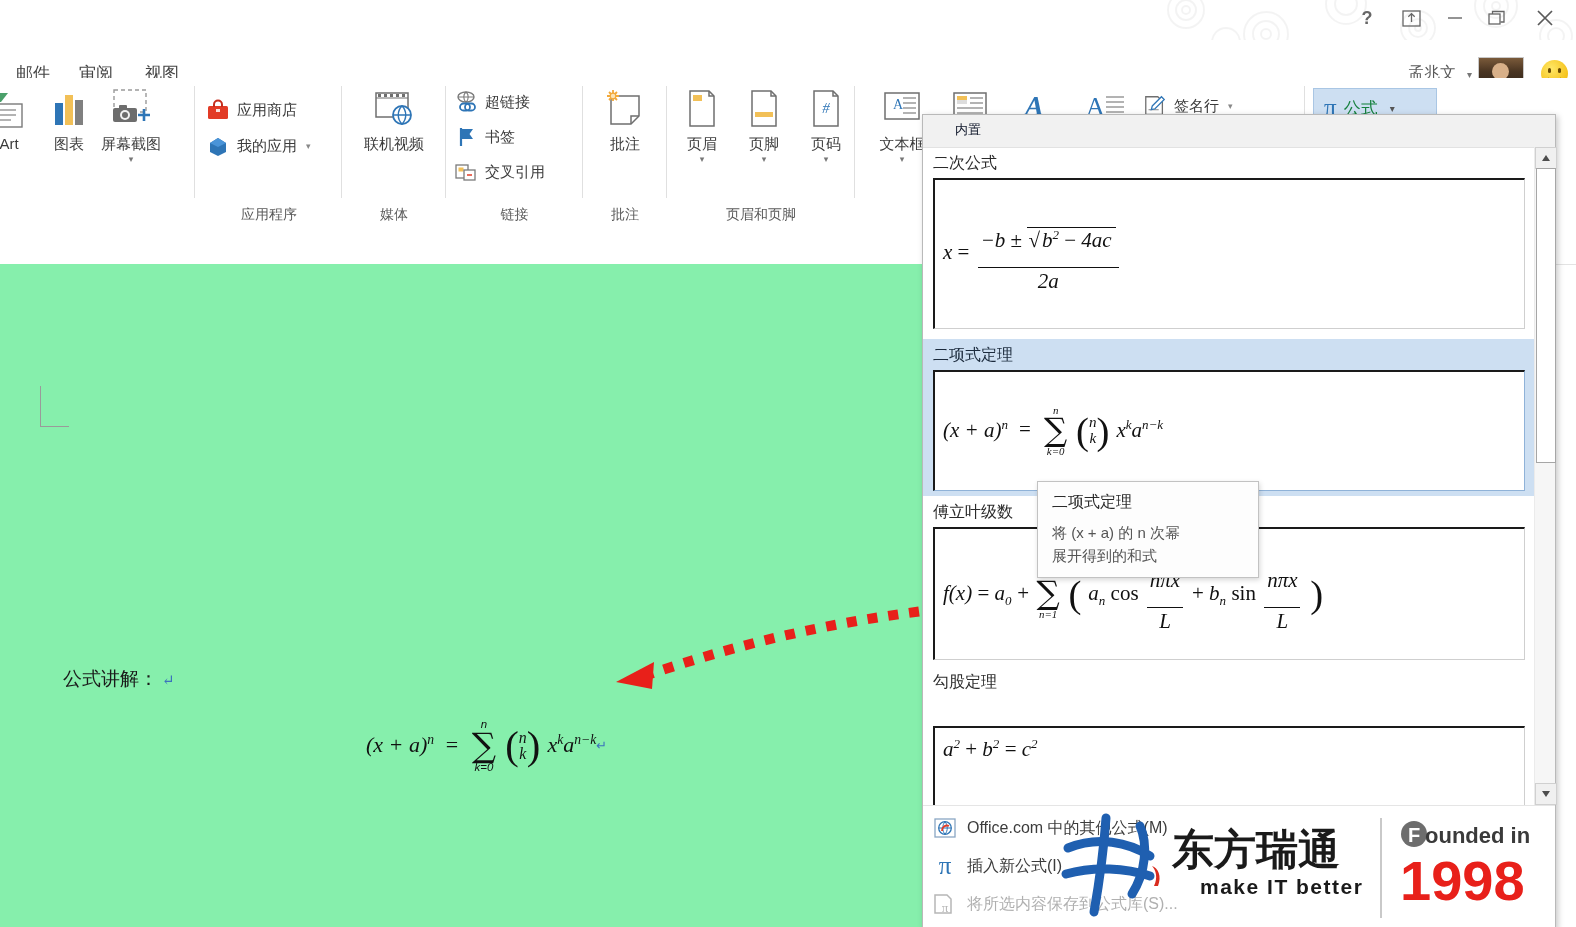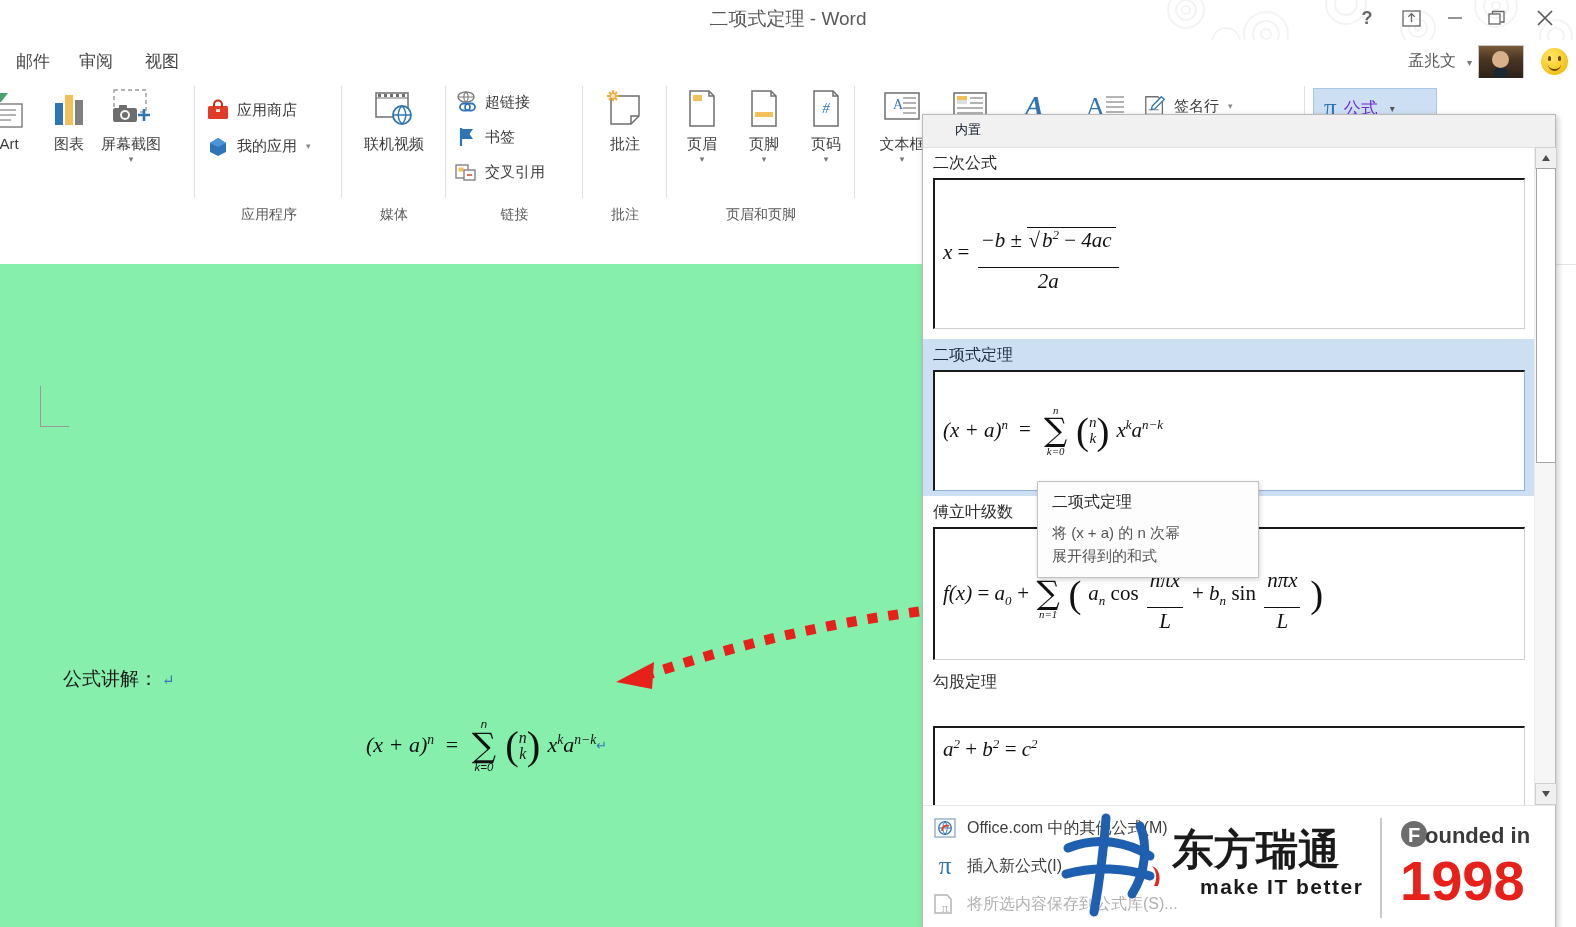--- a/index.html
+++ b/index.html
@@ -18,21 +18,21 @@
   #doc-title{position:absolute;left:0;top:6px;width:1576px;text-align:center;font-size:19px;color:#5a5a5a;}
   .wbtn{position:absolute;top:4px;width:34px;height:28px;font-size:17px;color:#666;
         display:flex;align-items:center;justify-content:center;cursor:default;}
   #btn-help{right:192px;font-weight:bold;font-size:18px;}
   #btn-ribbon{right:148px;}
   #btn-min{right:104px;}
   #btn-restore{right:62px;}
   #btn-close{right:14px;font-size:22px;}
 
   
-  #tabstrip{position:absolute;left:0;top:40px;width:1576px;height:38px;background:#fff;}
+  #tabstrip{position:absolute;left:0;top:52px;width:1576px;height:38px;background:#fff;}
   .tab{position:absolute;top:8px;font-size:17px;color:#444;padding:2px 6px;cursor:default;}
   #tab-mail{left:10px;}
   #tab-review{left:73px;}
   #tab-view{left:139px;}
   #account{position:absolute;right:120px;top:11px;font-size:16px;color:#5a5a5a;}
   #account-caret{position:absolute;right:104px;top:17px;font-size:10px;color:#777;}
   #avatar{position:absolute;right:52px;top:5px;width:44px;height:33px;overflow:hidden;
           background:linear-gradient(180deg,#7a5a3a 0%,#4a3522 40%,#2a2118 100%);border:1px solid #c8c8c8;}
   #avatar:after{content:"";position:absolute;left:13px;top:5px;width:17px;height:17px;border-radius:50%;
                 background:#d8b089;box-shadow:0 13px 0 -2px #1b2733;}
@@ -147,21 +147,20 @@
           <circle cx="262" cy="28" r="3"></circle>
         <circle cx="340" cy="6" r="21"></circle>
           <circle cx="340" cy="6" r="12"></circle>
           <circle cx="340" cy="6" r="4"></circle>
         <circle cx="400" cy="36" r="16"></circle>
           <circle cx="400" cy="36" r="8"></circle>
         <circle cx="70" cy="42" r="14"></circle>
       </g>
     </svg>
   </div>
-  <div id="doc-title">二项式定理 - Word</div>
   <div class="wbtn" id="btn-help">?</div>
   <div class="wbtn" id="btn-ribbon">
     <svg width="19" height="17" viewBox="0 0 19 17">
         <rect x="1" y="1" width="17" height="15" fill="none" stroke="#666" stroke-width="1.3"></rect>
         <path d="M9.5 12 V4 M6.3 6.8 L9.5 3.6 L12.7 6.8" stroke="#666" stroke-width="1.3" fill="none"></path>
       </svg>
   </div>
   <div class="wbtn" id="btn-min">
     <svg width="18" height="12" viewBox="0 0 18 12">
         <path d="M2 6 H16" stroke="#666" stroke-width="1.4"></path>
@@ -417,21 +416,21 @@
       </div>
       <div class="lbl">签名行</div>
       <div class="car">▾</div>
     </div>
     <div class="grp-sep" style="left:449px;"></div>
   </div>
 
   <div class="grp" style="left:1305px;width:140px;">
     <div style="position:absolute;left:8px;top:10px;width:122px;height:38px;background:#cddff2;border:1px solid #a9c6e4;display:flex;align-items:center;">
       <span style="margin-left:10px;font-family:'Liberation Serif',serif;font-size:25px;color:#2e75b6;">π</span>
-      <span style="margin-left:7px;font-size:17px;color:#6d28d9;">公式</span>
+      <span style="margin-left:7px;font-size:17px;color:#15803d;">公式</span>
       <span style="margin-left:12px;font-size:10px;color:#555;">▾</span>
     </div>
   </div>
 </div>
 
 <div id="docarea">
   <div id="rulerband"></div>
   <div id="page">
     <div id="margin-mark"></div>
     <div id="para1">

